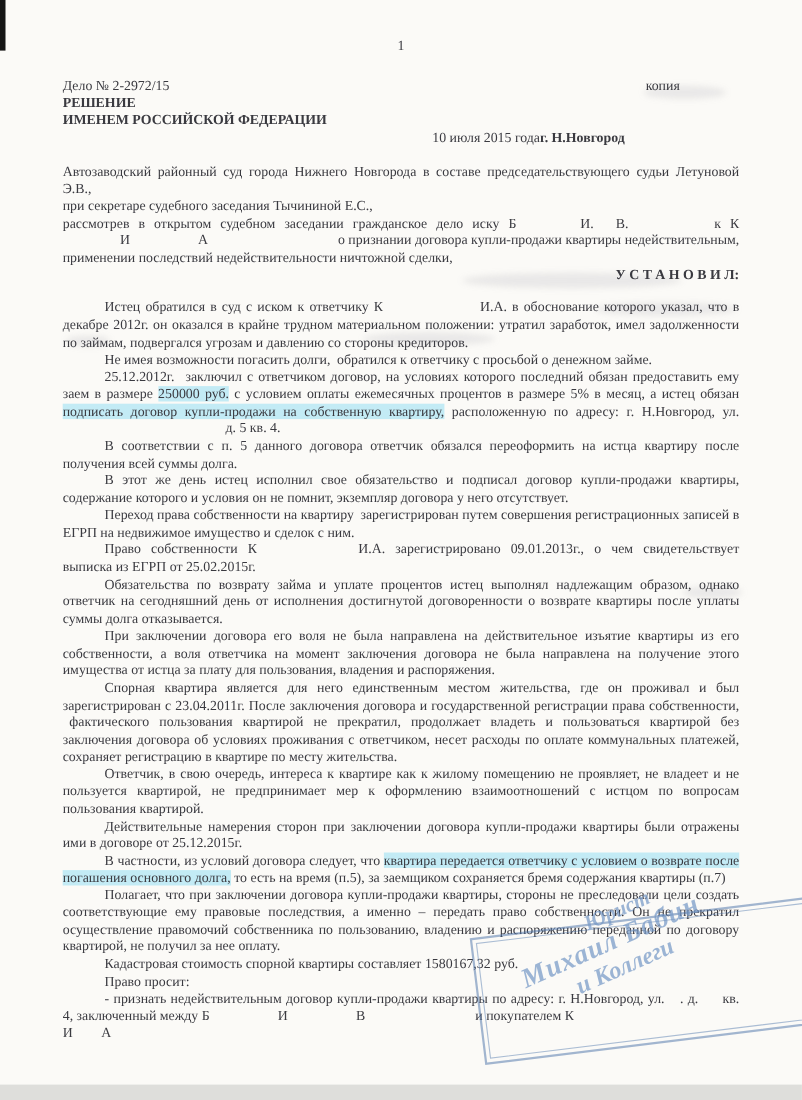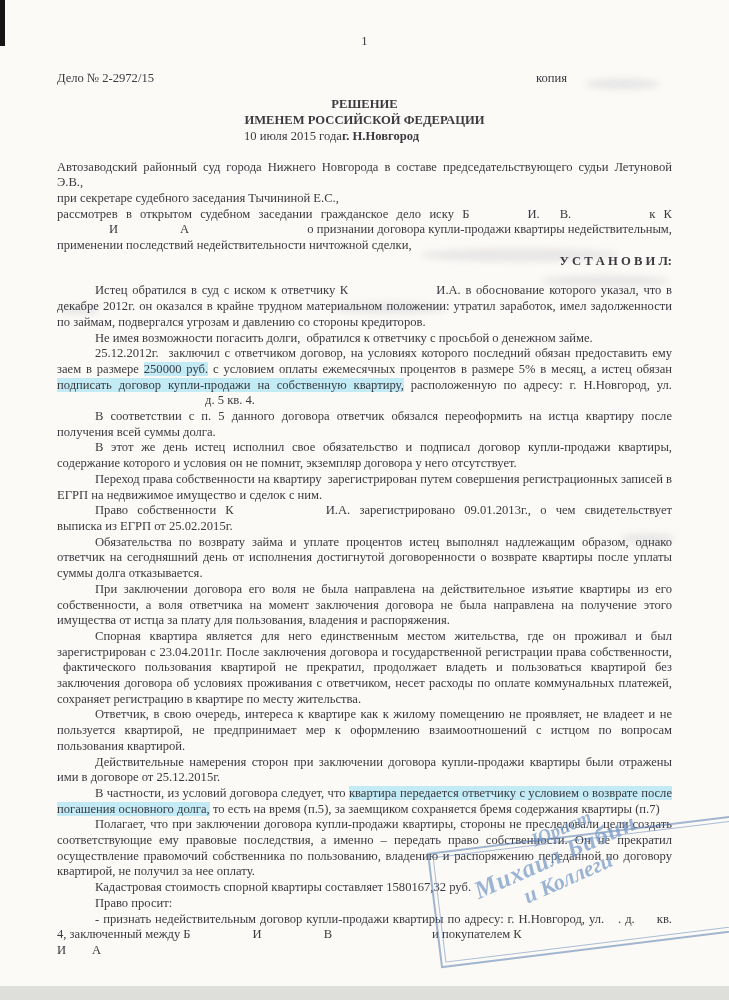--- a/index.html
+++ b/index.html
@@ -22,23 +22,23 @@
   .sm4{left:330px;top:302px;width:120px;height:12px;}
   .sm5{left:620px;top:533px;width:55px;height:11px;}
   .sm6{left:60px;top:305px;width:40px;height:10px;}
 
   .content{
     position:absolute;left:57px;top:34px;width:615px;
     font-size:12.6px;line-height:15.7px;
   }
   .pagenum{text-align:center;}
   .row{display:flex;justify-content:space-between;margin-top:21px;}
-  .copy{margin-right:105px;}
-  .titles{margin-top:11px;text-align:center;font-weight:bold;}
-  .daterow{display:flex;justify-content:center;}
+  .copy{margin-right:54px;}
+  .titles{font-weight:bold;}
+  .daterow{display:flex;justify-content:flex-end;}
   .date{margin-left:38px;}
   .city{font-weight:bold;margin-right:104px;}
 
   .docbody{margin-top:15px;}
   .para{margin:0;text-align:justify;}
   .ind{text-indent:38px;}
   .ctr{text-align:right;text-indent:0;font-weight:bold;}
   .mt{margin-top:14px;}
   .hl{background:#c3ebf5;}
   .gap{display:inline-block;height:1px;}

